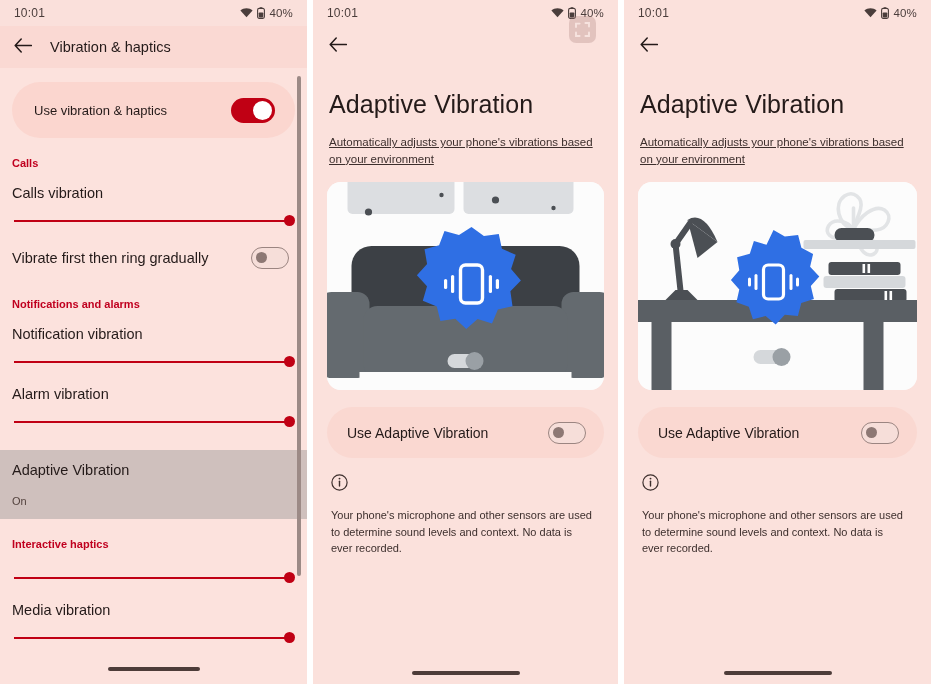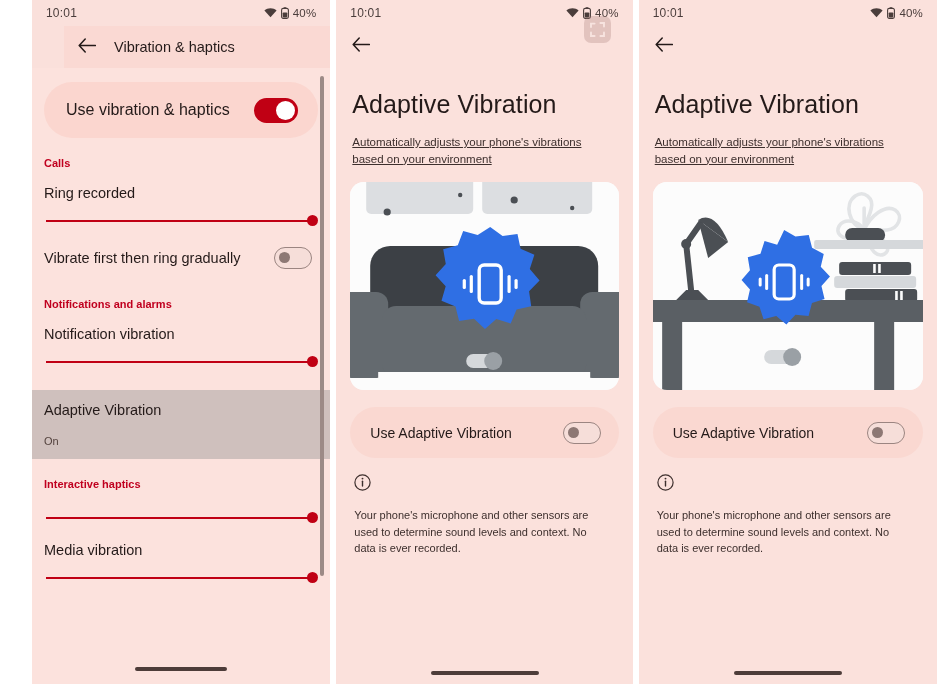--- a/index.html
+++ b/index.html
@@ -2,60 +2,60 @@
 <html><head>
 <meta charset="utf-8">
 <style>
   * { box-sizing: border-box; margin: 0; padding: 0; }
   html, body {
     width: 937px; height: 684px;
     background: #ffffff;
     font-family: "Liberation Sans", sans-serif;
     overflow: hidden;
   }
-  .screens { display: flex; width: 937px; height: 684px; background: #ffffff; padding-left: 32px; }
+  .screens { display: flex; width: 937px; height: 684px; background: #ffffff; }
 
   .phone { position: relative; height: 684px; overflow: hidden; }
   .phone.p1 { width: 307px; background: #fae0db; }
   .gap { width: 6px; height: 684px; background: #ffffff; flex: 0 0 6px; }
   .phone.p2 { width: 305px; background: #fbe1dc; }
   .phone.p3 { width: 307px; background: #fbe1dc; }
 
   
   .statusbar {
     height: 26px; display: flex; align-items: center;
     justify-content: space-between; padding: 0 14px 0 14px;
     font-size: 12px; color: #4a3d3b; letter-spacing: .2px;
   }
   .sb-right { display: flex; align-items: center; gap: 4px; }
   .sb-right .pct { font-size: 11.5px; color: #4a3d3b; }
   .ic { display: inline-block; line-height: 0; }
 
   
   .appbar {
     height: 42px; display: flex; align-items: center; gap: 18px;
-    padding: 0 14px; background: #fad9d3; margin-left: 32px;
+    padding: 0 14px; background: #fad9d3;
   }
   .appbar .title { font-size: 14.5px; color: #241a19; }
   .backarrow { cursor: pointer; }
 
   
   .body1 { position: relative; height: 616px; background: #fce2dd; padding-top: 10px; }
 
   .scrollbar {
     position: absolute; right: 6px; top: 8px; width: 4px; height: 500px;
     background: #9c8a86; border-radius: 2px;
   }
 
   .card-toggle {
     margin: 4px 12px 0 12px; height: 56px; border-radius: 28px;
     background: #fbd6cf; display: flex; align-items: center;
     justify-content: space-between; padding: 0 20px 0 22px;
   }
-  .card-toggle .lbl { font-size: 16px; color: #241a19; }
+  .card-toggle .lbl { font-size: 13px; color: #241a19; }
 
   .switch-on {
     width: 44px; height: 25px; border-radius: 13px; background: #c00014;
     position: relative; flex: 0 0 auto;
   }
   .switch-on::after {
     content: ""; position: absolute; right: 3px; top: 3px;
     width: 19px; height: 19px; border-radius: 50%; background: #ffffff;
   }
   .switch-off {
@@ -166,21 +166,21 @@
       <div class="scrollbar"></div>
 
       <div class="card-toggle">
         <span class="lbl">Use vibration &amp; haptics</span>
         <span class="switch-on"></span>
       </div>
 
       <div class="section-head">Calls</div>
 
       <div class="row">
-        <div class="lbl">Ring recorded</div>
+        <div class="lbl">Calls vibration</div>
         <div class="slider">
           <div class="track"></div>
           <div class="knob"></div>
         </div>
       </div>
 
       <div class="row-switch">
         <span class="lbl">Vibrate first then ring gradually</span>
         <span class="switch-off"></span>
       </div>
@@ -188,20 +188,27 @@
       <div class="section-head">Notifications and alarms</div>
 
       <div class="row">
         <div class="lbl">Notification vibration</div>
         <div class="slider">
           <div class="track"></div>
           <div class="knob"></div>
         </div>
       </div>
 
+      <div class="row">
+        <div class="lbl">Alarm vibration</div>
+        <div class="slider">
+          <div class="track"></div>
+          <div class="knob"></div>
+        </div>
+      </div>
 
       <div class="list-item-selected">
         <div class="t">Adaptive Vibration</div>
         <div class="s">On</div>
       </div>
 
       <div class="section-head">Interactive haptics</div>
 
       <div class="row">
         <div class="slider">

